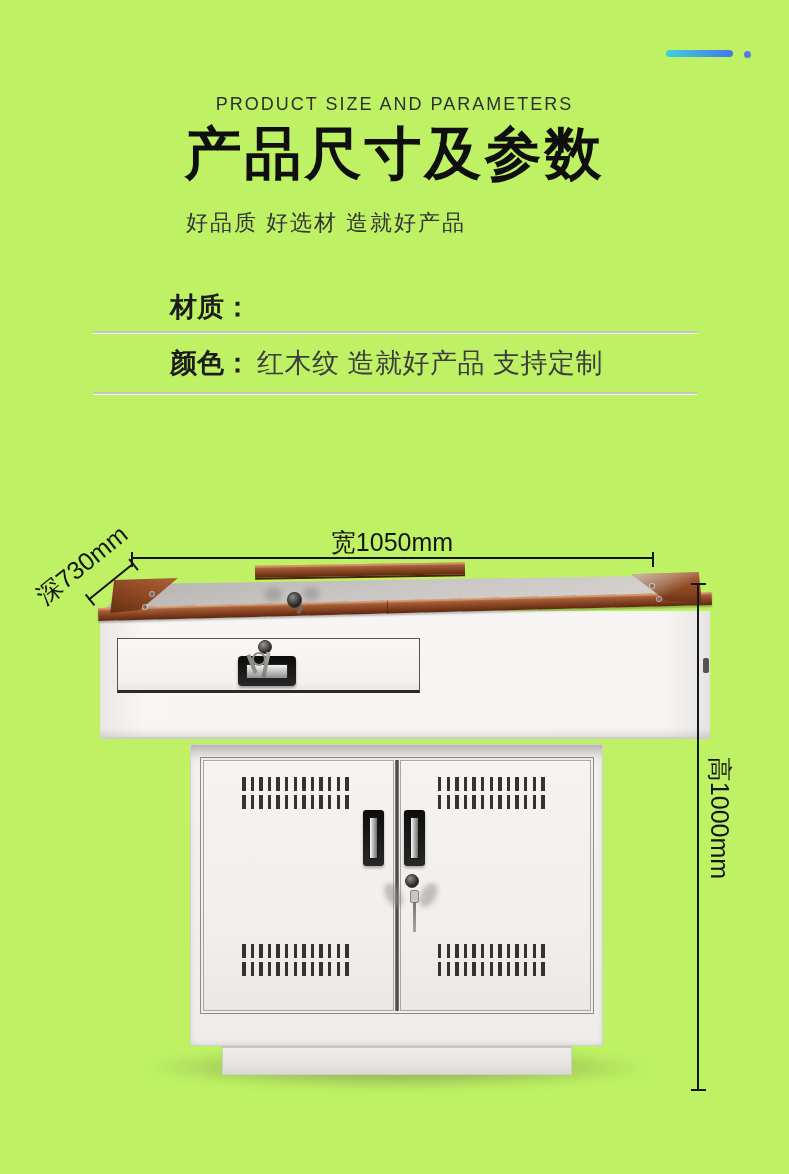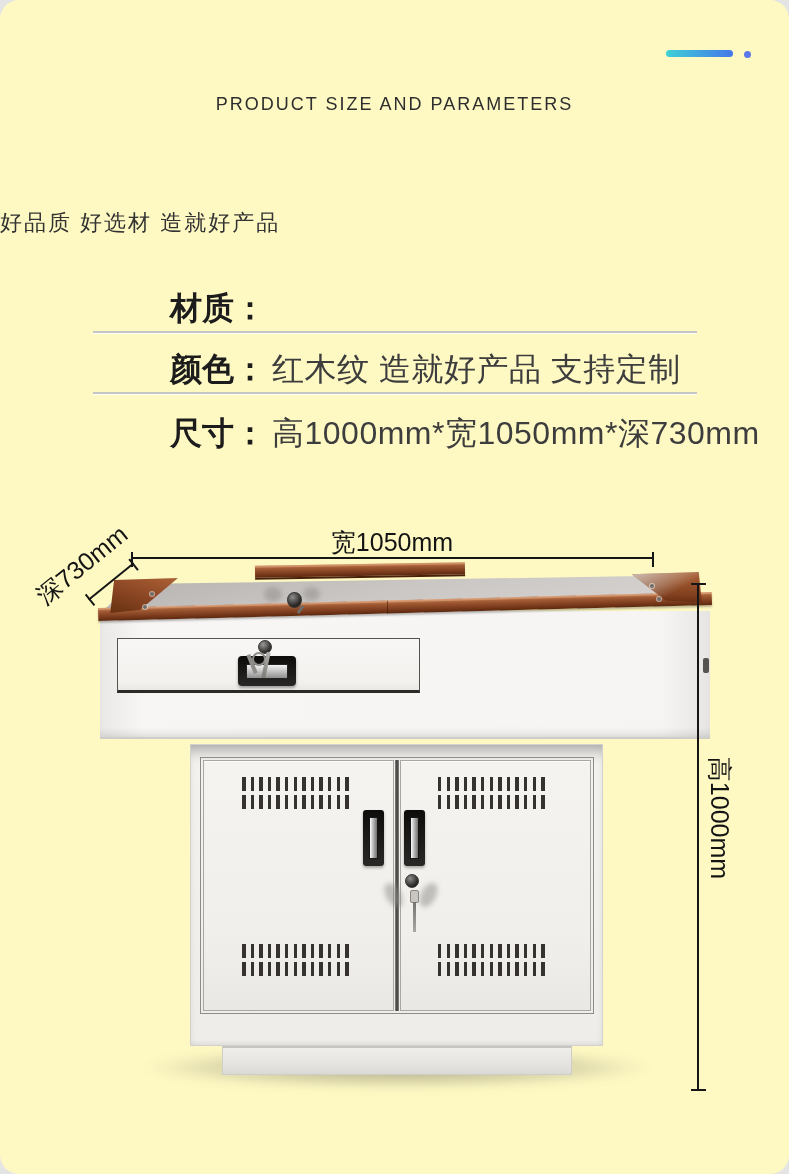--- a/index.html
+++ b/index.html
@@ -1,35 +1,35 @@
 <!DOCTYPE html>
 <html><head>
 <meta charset="utf-8">
 <style>
   html,body{margin:0;padding:0;}
   body{font-family:"Liberation Sans","DejaVu Sans",sans-serif;background:#e4e4e4;}
-  .canvas{position:relative;width:789px;height:1174px;background:#fef9c3;overflow:hidden;border-radius:19px;}
+  .canvas{position:relative;width:789px;height:1174px;background:#bef264;overflow:hidden;}
   .abs{position:absolute;}
 
   
   .decor-pill{left:666px;top:50px;width:67px;height:7px;border-radius:4px;
     background:linear-gradient(90deg,#3fd0d6 0%,#4677e9 100%);}
   .decor-dot{left:744px;top:51px;width:7px;height:7px;border-radius:50%;background:#5b78e8;}
 
   
   .eyebrow{left:0;top:94px;width:789px;text-align:center;font-size:18px;letter-spacing:2px;
     color:#2e2e2e;font-weight:500;}
   .page-title{left:0;top:118px;width:789px;text-align:center;font-size:57px;font-weight:900;
     color:#0f0f0f;letter-spacing:3px;line-height:1.25;}
-  .page-subtitle{left:0;top:208px;width:652px;text-align:left;font-size:22px;color:#333;
+  .page-subtitle{left:0;top:208px;width:652px;text-align:center;font-size:22px;color:#333;
     letter-spacing:2px;}
 
   
   .specs{left:93px;top:282px;width:604px;}
-  .spec-row{display:flex;align-items:flex-end;padding-left:77px;box-sizing:border-box;font-size:32px;}
+  .spec-row{display:flex;align-items:center;padding-left:77px;box-sizing:border-box;font-size:27px;}
   .spec-row.r1{height:51px;}
   .spec-row.r2{height:61px;}
   .spec-row.r3{height:62px;}
   .spec-row.bordered{border-bottom:2px solid #c5c5c4;box-shadow:0 1px 0 rgba(255,255,255,.9);}
   .spec-label{font-weight:700;color:#1c1c1c;white-space:nowrap;}
   .spec-value{color:#3d3d3d;margin-left:6px;white-space:nowrap;letter-spacing:.5px;}
 
   
   .dim-text{font-size:25px;color:#141414;white-space:nowrap;z-index:30;}
   .dim-line{z-index:30;}
@@ -135,33 +135,30 @@
 </style>
 </head>
 <body>
 
 <div class="canvas">
 
   <div class="abs decor-pill"></div>
   <div class="abs decor-dot"></div>
 
   <div class="abs eyebrow">PRODUCT SIZE AND PARAMETERS</div>
+  <div class="abs page-title">产品尺寸及参数</div>
   <div class="abs page-subtitle">好品质 好选材 造就好产品</div>
 
   <div class="abs specs">
     <div class="spec-row r1 bordered">
       <span class="spec-label">材质：</span>
     </div>
     <div class="spec-row r2 bordered">
       <span class="spec-label">颜色：</span>
       <span class="spec-value">红木纹 造就好产品 支持定制</span>
-    </div>
-    <div class="spec-row r3">
-      <span class="spec-label">尺寸：</span>
-      <span class="spec-value">高1000mm*宽1050mm*深730mm</span>
     </div>
   </div>
 
   <div>
 
     <div class="abs ground-shadow"></div>
 
     <div class="abs cabinet"></div>
     <div class="abs door-frame"></div>
     <div class="abs door door-left"></div>

